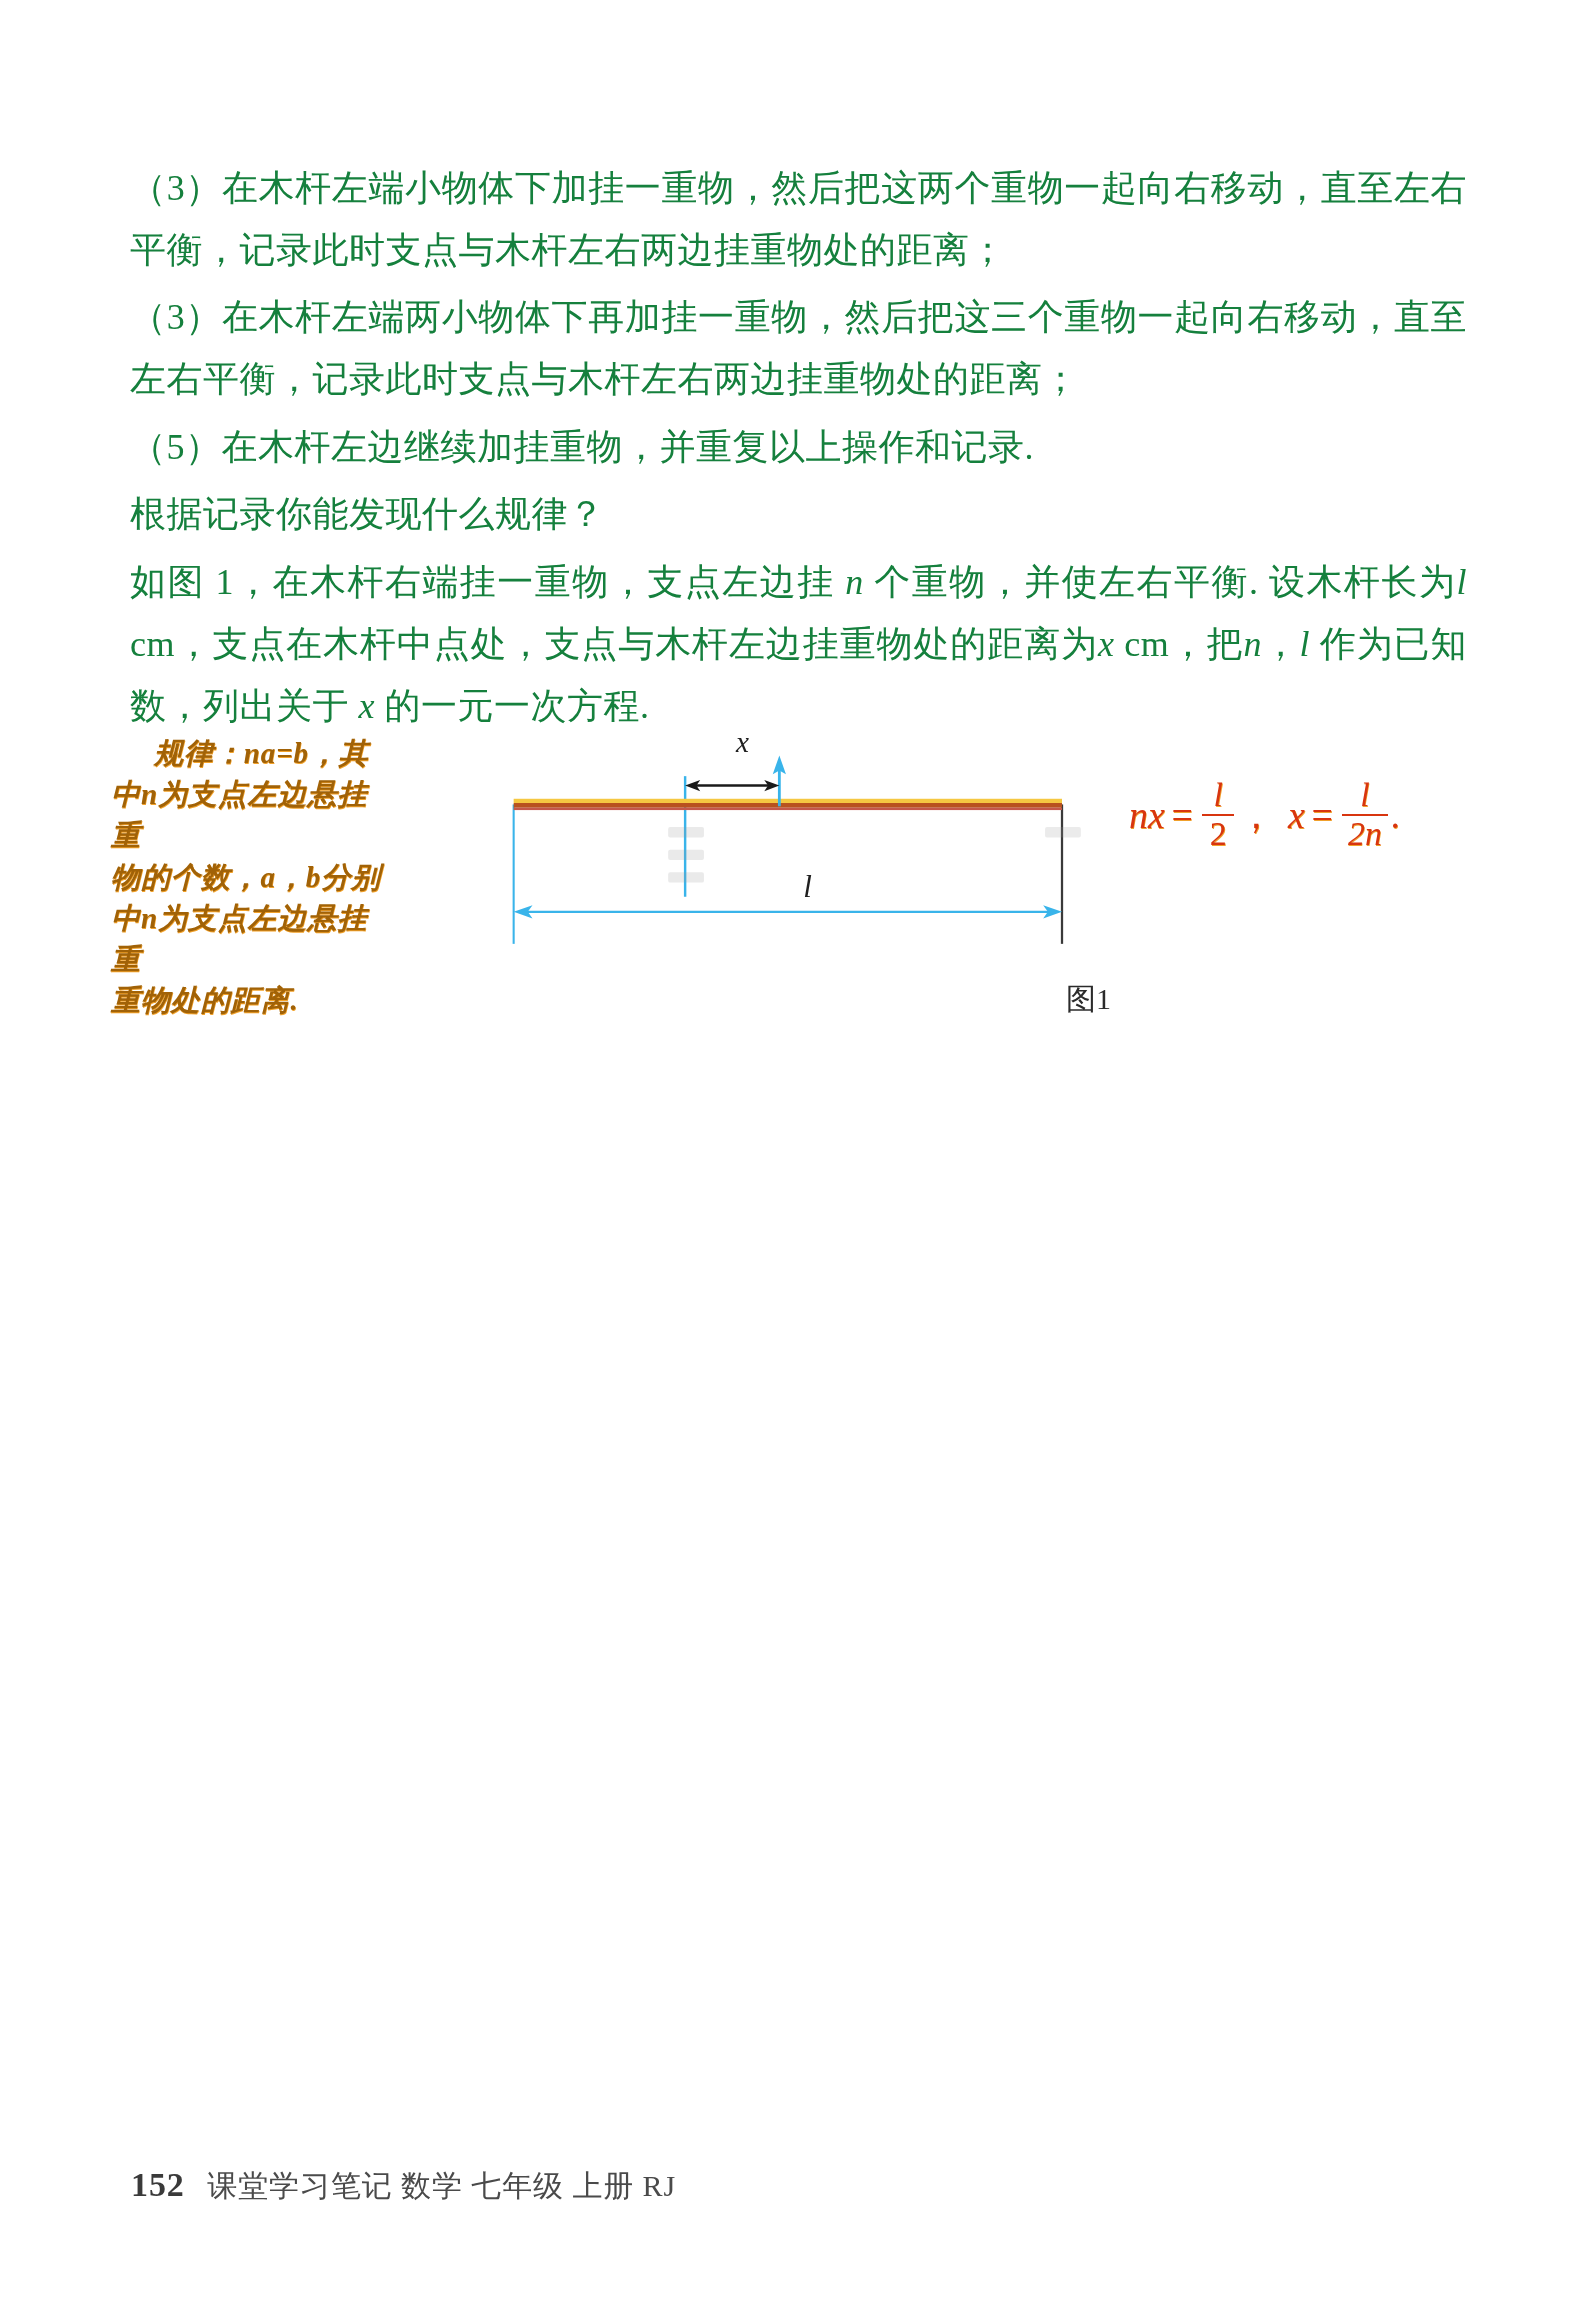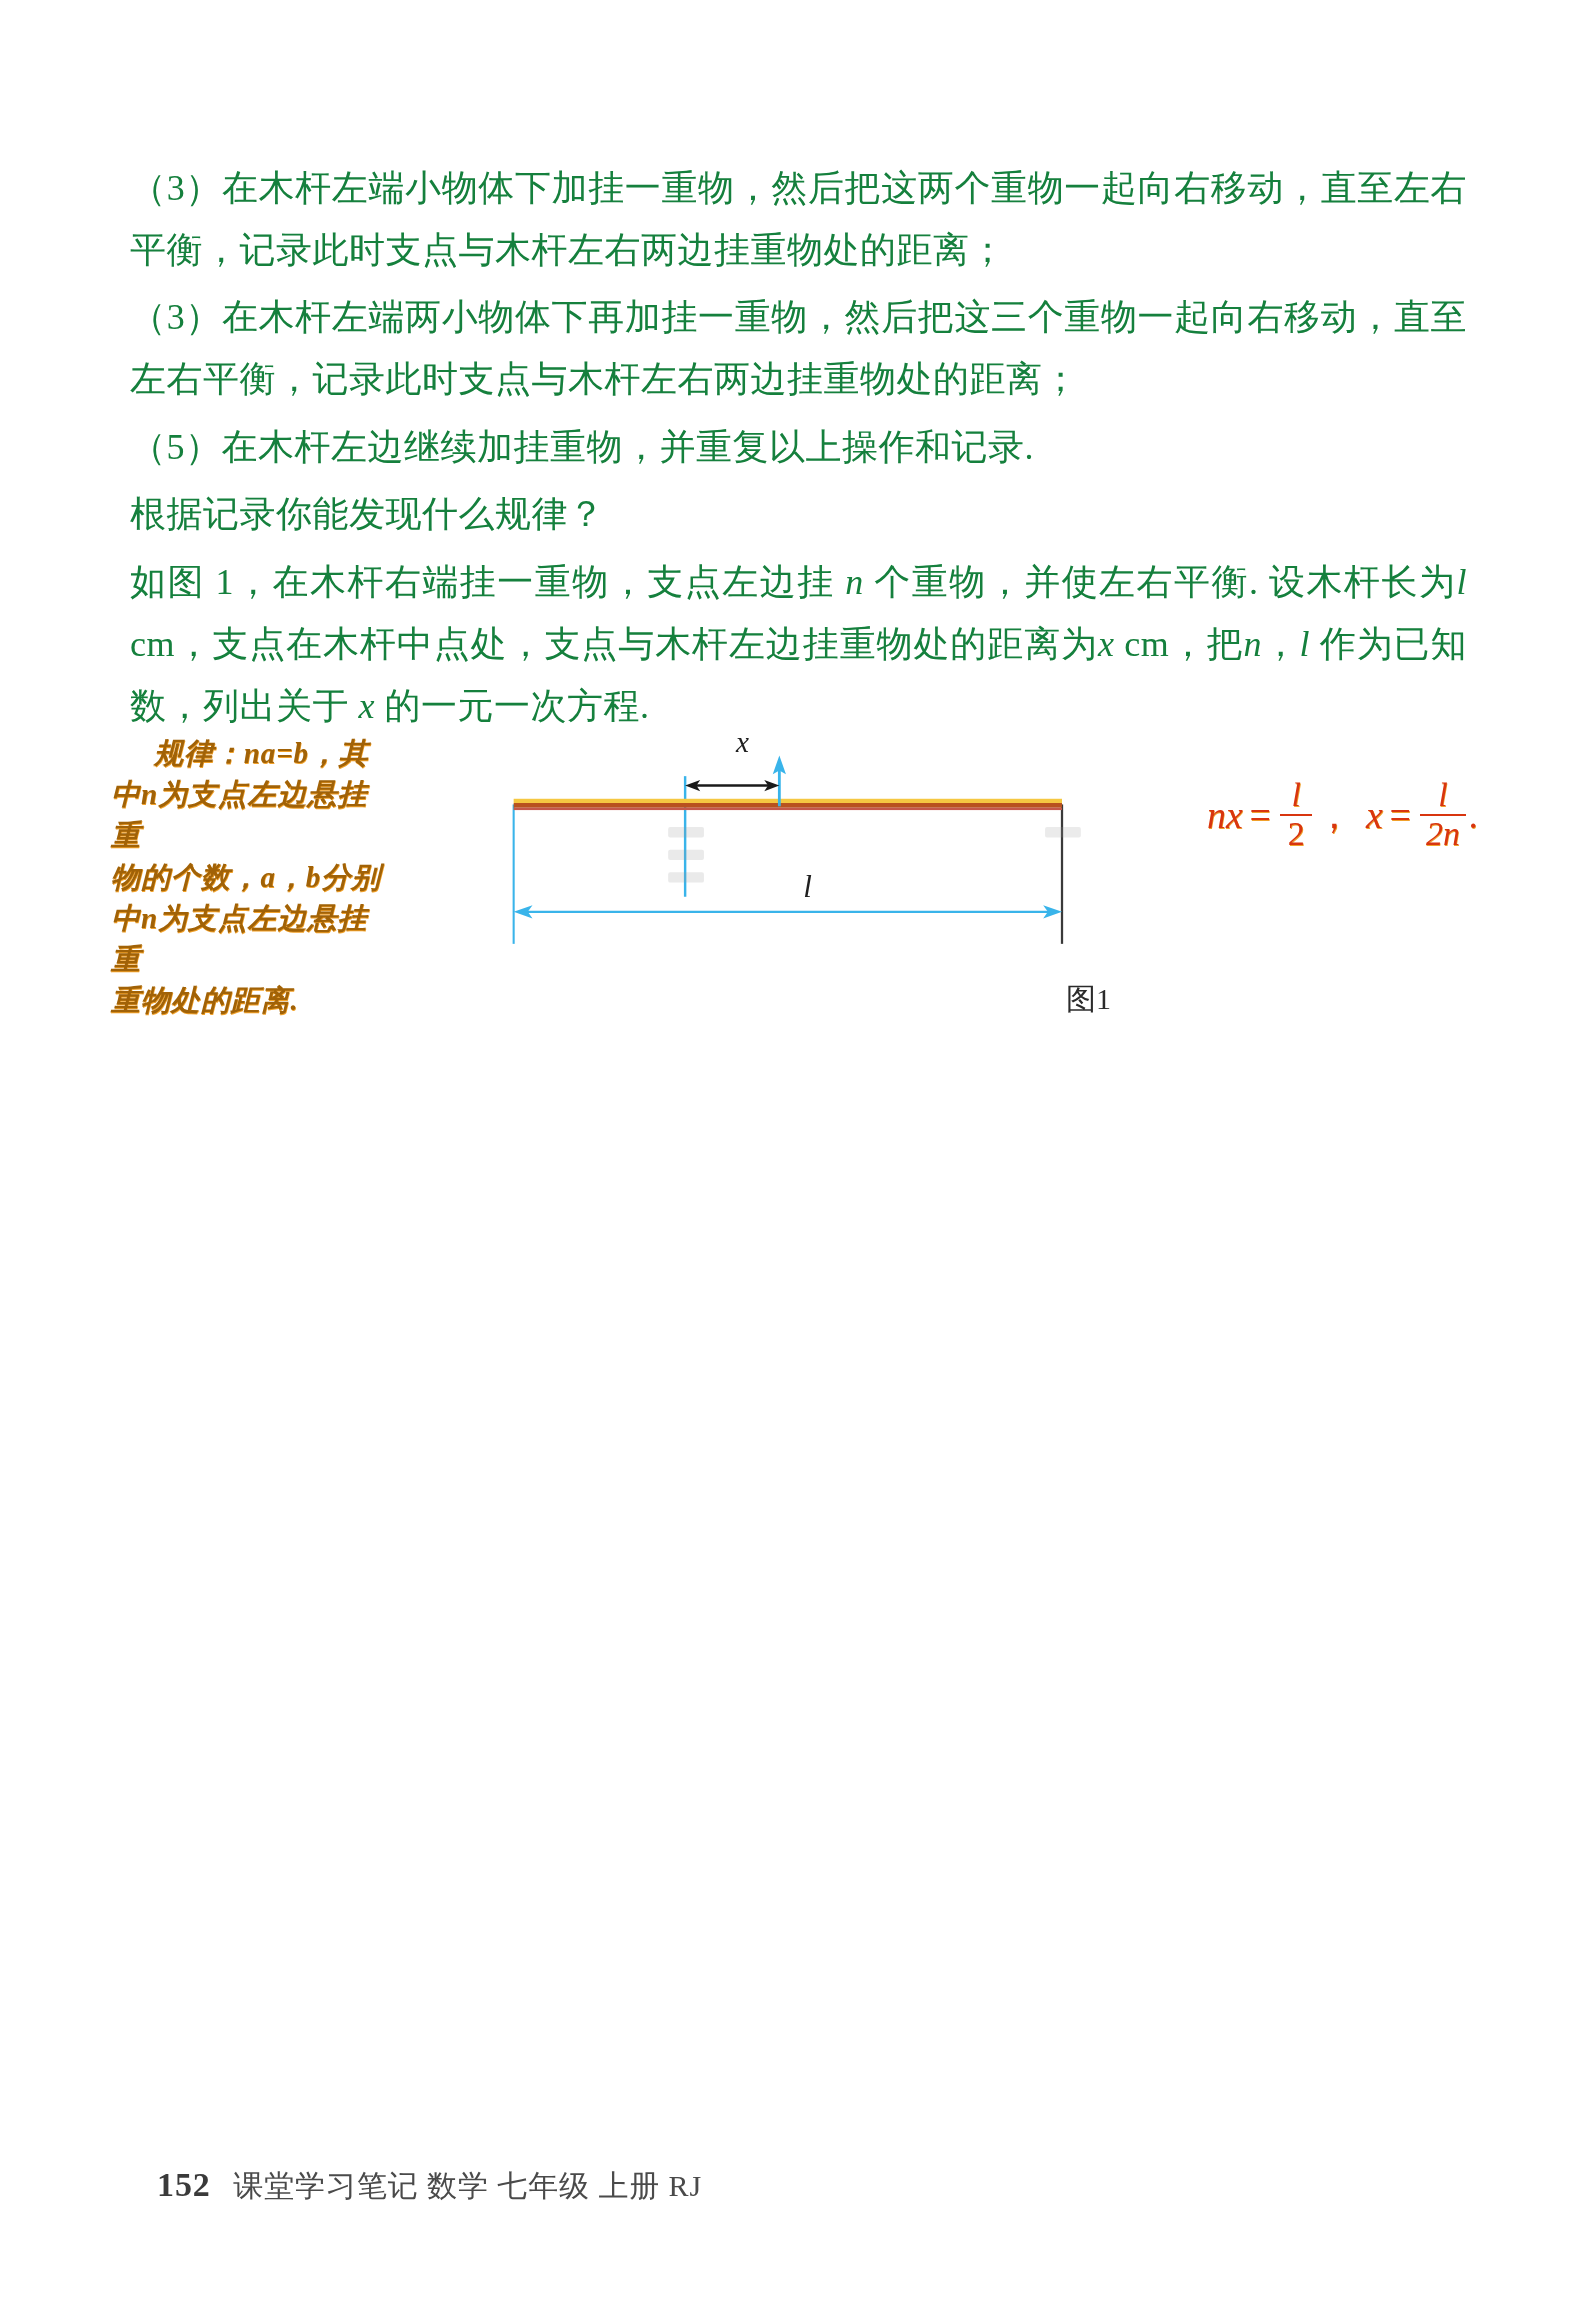--- a/index.html
+++ b/index.html
@@ -74,21 +74,21 @@
     top: 252px;
     width: 603px;
     text-align: right;
     font-size: 30px;
     color: #2b2b2b;
   }
 
   
   .answer {
     position: absolute;
-    left: 1207px;
+    left: 1129px;
     top: 778px;
     font-family: "Liberation Serif", "DejaVu Serif", serif;
     font-size: 38px;
     color: #d8350f;
     text-shadow: 0.6px 0.6px 0 #f0a12c;
     white-space: nowrap;
   }
   .eqrow { display: inline-flex; align-items: center; }
   .frac {
     display: inline-flex;
@@ -108,21 +108,21 @@
     background: #d8350f;
   }
   .frac .den { padding: 0.9px 5.6px 0 5.6px; }
   .it { font-style: italic; }
   .sp { display: inline-block; width: 13px; }
   .sp-sm { display: inline-block; width: 6.6px; }
 
   
   .footer {
     position: absolute;
-    left: 157px;
+    left: 131px;
     top: 2166px;
     font-size: 30px;
     color: #4a4a4a;
     letter-spacing: 0.9px;
     white-space: nowrap;
     text-align: right;
   }
   .footer .pageno {
     font-size: 34px;
     font-weight: 700;

